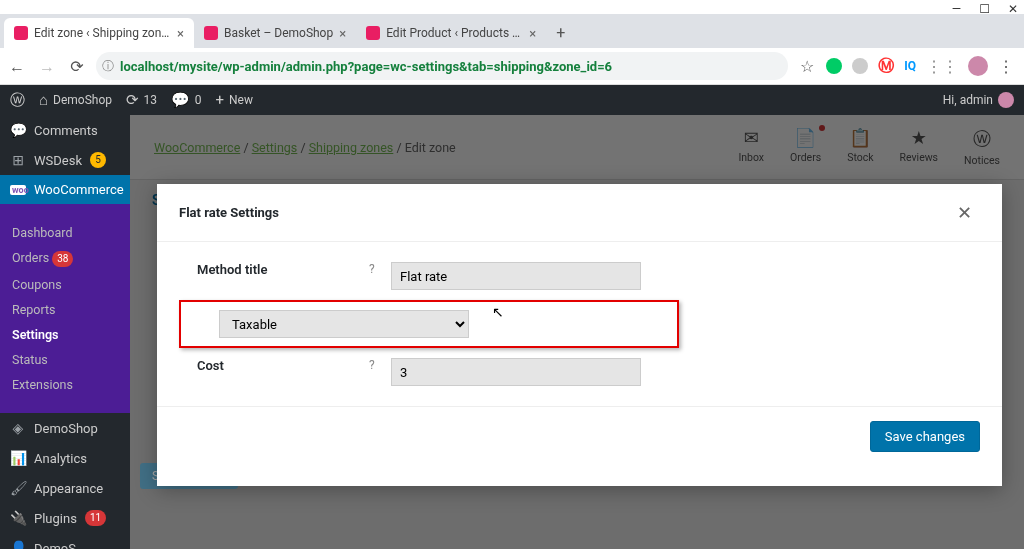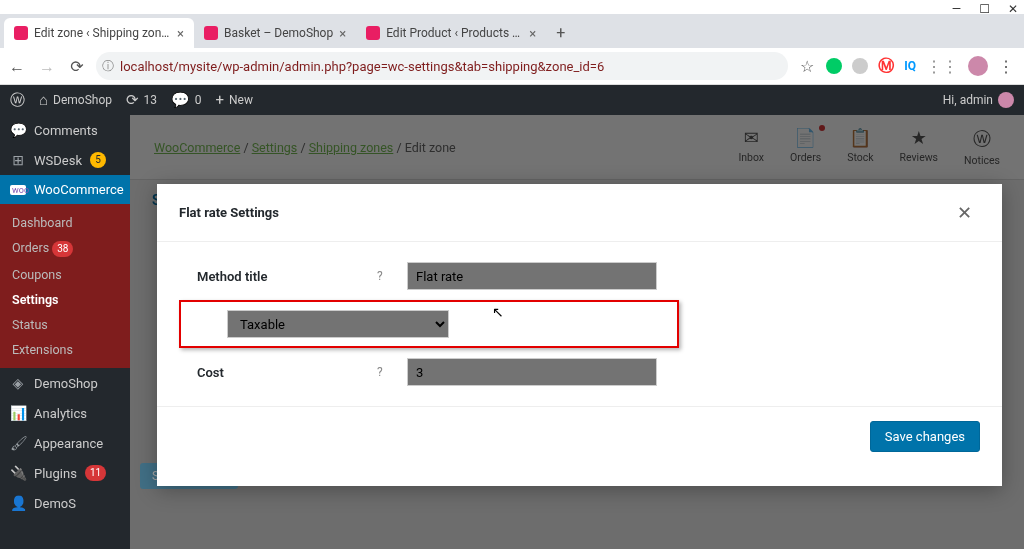--- a/index.html
+++ b/index.html
@@ -14,40 +14,40 @@
   .tab.active { background: #fff; }
   .tab .favicon { width: 14px; height: 14px; background: #e91e63; border-radius: 3px; flex: none; }
   .tab .label { white-space: nowrap; overflow: hidden; text-overflow: ellipsis; flex: 1; }
   .tab .close { font-size: 13px; color: #666; }
   .new-tab { padding: 6px 10px; font-size: 16px; color: #555; }
   .addr-bar { display: flex; align-items: center; height: 36px; padding: 0 6px; gap: 8px; }
   .nav-btn { width: 22px; text-align: center; color: #555; font-size: 16px; }
   .nav-btn.dim { color: #bbb; }
   .url-area { flex: 1; display: flex; align-items: center; gap: 6px; font-size: 13px; color: #555; padding: 0 6px; height: 28px; border-radius: 14px; background: #f1f3f4; }
   .url-area .secure { color: #888; font-size: 12px; }
-  .url-area .url { color: #7f1d1d; }
+  .url-area .url { color: #15803d; font-weight: bold; }
   .ext-icons { display: flex; gap: 10px; align-items: center; padding-right: 4px; }
   .ext-icons .dot { width: 16px; height: 16px; border-radius: 50%; }
   .avatar { width: 20px; height: 20px; border-radius: 50%; background: #c8a; }
 
   
   .admin-bar { height: 30px; background: #23282d; color: #ccc; display: flex; align-items: center; font-size: 12px; padding: 0 10px; justify-content: space-between; }
   .admin-bar-left { display: flex; align-items: center; gap: 14px; }
   .ab-item { display: flex; align-items: center; gap: 5px; color: #ccc; }
   .ab-icon { font-size: 15px; }
 
   
   .sidebar { position: absolute; left: 0; top: 115px; bottom: 0; width: 130px; background: #23282d; color: #eee; font-size: 13px; }
   .sidebar .menu-item { display: flex; align-items: center; gap: 8px; padding: 7px 10px; color: #ccc; cursor: pointer; }
   .sidebar .menu-item.top { font-weight: 400; }
   .sidebar .menu-item .mi-icon { width: 16px; text-align: center; font-size: 14px; color: #9ca2a7; }
   .sidebar .menu-item.active { background: #0073aa; color: #fff; position: relative; }
   .sidebar .menu-item.active .mi-icon { color: #fff; }
   .sidebar .menu-item.active::after { content: ""; position: absolute; right: -6px; top: 50%; margin-top: -6px; border: 6px solid transparent; border-right-color: #f1f1f1; }
-  .submenu { background: #7f1d1d; padding: 6px 0; }
+  .submenu { background: #4c1d95; padding: 16px 0; }
   .submenu .sub { padding: 5px 12px; font-size: 12.5px; color: #bbb; cursor: pointer; }
   .submenu .sub.current { color: #fff; font-weight: 600; }
   .badge { display: inline-block; min-width: 16px; padding: 0 5px; border-radius: 9px; font-size: 10px; line-height: 16px; text-align: center; color: #fff; }
   .badge.yellow { background: #ffb900; color: #23282d; }
   .badge.red { background: #d63638; }
 
   
   .content { position: absolute; left: 130px; right: 0; top: 115px; bottom: 0; background: #f1f1f1; }
   .wc-header { background: #fff; padding: 12px 24px; display: flex; justify-content: space-between; align-items: center; border-bottom: 1px solid #ddd; }
   .breadcrumb { font-size: 12.5px; color: #666; }
@@ -63,27 +63,27 @@
   .overlay { position: absolute; left: 130px; right: 0; top: 115px; bottom: 0; background: rgba(0,0,0,0.55); }
   .bg-button { position: absolute; background: #0073aa; color: #fff; border-radius: 3px; padding: 6px 12px; font-size: 12px; opacity: .4; }
   .bg-addmethod { position: absolute; background: #f7f7f7; border: 1px solid #ccc; padding: 4px 10px; font-size: 12px; color: #555; border-radius: 3px; opacity: .4; }
 
   
   .modal { position: absolute; left: 157px; right: 22px; top: 184px; background: #fff; box-shadow: 0 4px 20px rgba(0,0,0,.3); }
   .modal-header { display: flex; justify-content: space-between; align-items: center; padding: 14px 22px; border-bottom: 1px solid #eee; }
   .modal-header h2 { font-size: 13px; font-weight: 700; color: #23282d; }
   .modal-close { font-size: 18px; color: #666; cursor: pointer; padding: 4px 8px; }
   .modal-body { padding: 10px 0 20px; }
-  .form-row { display: flex; align-items: center; padding: 10px 40px; gap: 10px; }
+  .form-row { display: flex; padding: 10px 40px; gap: 2px; }
   .form-row label { width: 170px; font-size: 13px; font-weight: 600; color: #23282d; }
   .help { width: 20px; color: #888; font-size: 12px; }
-  .form-row input[type=text], .form-row select { width: 250px; height: 28px; border: 1px solid #ccc; padding: 2px 8px; font-size: 13px; background: #737373; }
+  .form-row input[type=text], .form-row select { width: 250px; height: 28px; border: 1px solid #ccc; padding: 2px 8px; font-size: 13px; background: #e5e5e5; }
   .form-row.highlight { border: 2px solid #e30000; margin: 0 22px; padding: 8px 16px; width: 500px; justify-content: flex-start; box-shadow: 2px 2px 4px rgba(0,0,0,.3); }
   .form-row.highlight label { width: 160px; }
-  .form-row.highlight select { width: 222px; }
+  .form-row.highlight select { width: 250px; }
   .modal-footer { padding: 14px 22px; text-align: right; border-top: 1px solid #eee; margin-top: 10px; }
   .btn-primary { background: #0073aa; border: 1px solid #006799; color: #fff; padding: 7px 14px; font-size: 13px; border-radius: 3px; cursor: pointer; }
 
   .cursor { position: absolute; font-size: 14px; color: #000; pointer-events: none; }
 </style>
 </head>
 <body>
 
 <div class="browser-chrome">
   <div class="win-controls">
@@ -162,27 +162,28 @@
   <div class="menu-item top">
       <span class="mi-icon">💬</span>
       <span>Comments</span>
     </div>
   <div class="menu-item top">
       <span class="mi-icon">⊞</span>
       <span>WSDesk</span> 
       <span class="badge yellow">5</span>
     </div>
   <div class="menu-item top active">
-      <span class="mi-icon" style="background:#fff;color:#7f54b3;border-radius:2px;padding:0 2px;font-size:9px;font-weight:400">woo</span>
+      <span class="mi-icon" style="background:#fff;color:#7f54b3;border-radius:2px;padding:0 2px;font-size:9px;font-weight:700">woo</span>
       <span>WooCommerce</span>
     </div>
   <div class="submenu">
     <div class="sub">Dashboard</div>
     <div class="sub"><span>Orders</span> <span class="badge red">38</span></div>
     <div class="sub">Coupons</div>
+    <div class="sub">Reports</div>
     <div class="sub current">Settings</div>
     <div class="sub">Status</div>
     <div class="sub">Extensions</div>
   </div>
   <div class="menu-item top">
       <span class="mi-icon">◈</span>
       <span>DemoShop</span>
     </div>
   <div class="menu-item top">
       <span class="mi-icon">📊</span>

